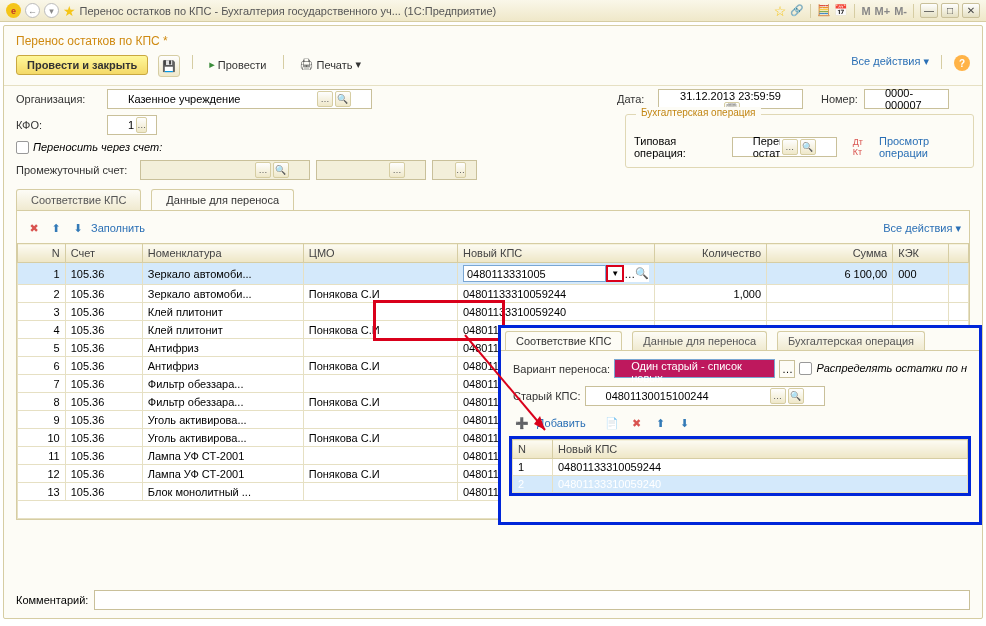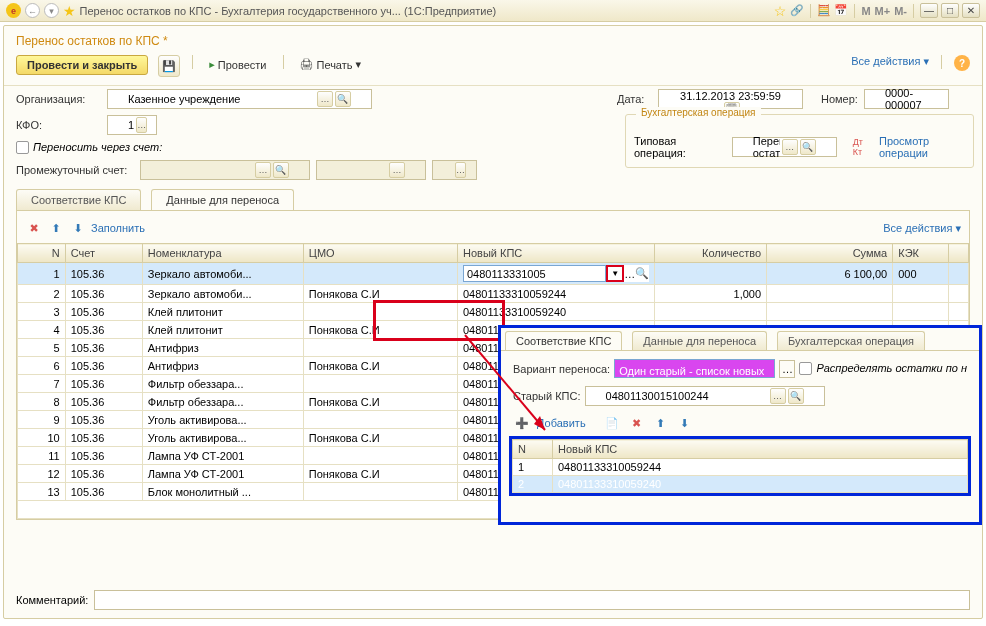--- a/index.html
+++ b/index.html
@@ -65,21 +65,21 @@
   .redbox { position: absolute; border: 3px solid #d9001b; z-index: 5; pointer-events: none; }
   .bluebox { position: absolute; border: 3px solid #0026d9; z-index: 10; background: #fdfcf6; }
   .arrow { position: absolute; z-index: 12; }
   .arrow svg line { stroke: #d9001b; stroke-width: 2; }
   .arrow svg polygon { fill: #d9001b; }
 
   .bluebox .tabs { margin: 2px 4px 0; }
   .bluebox .tab { padding: 3px 10px; font-size: 11px; }
   .bluebox .brow { display: flex; align-items: center; gap: 4px; padding: 4px 6px; }
   .bluebox .lab2 { color: #333; }
-  .inputsel { flex: 1; background: #d946ef; color: #fff; border: 1px solid #7aa6d2; height: 19px; display: flex; align-items: flex-end; padding: 0 4px; }
+  .inputsel { flex: 1; background: #be185d; color: #fff; border: 1px solid #7aa6d2; height: 19px; display: flex; align-items: flex-start; padding: 0 16px; }
   table.smallgrid { border-collapse: collapse; width: 100%; }
   table.smallgrid th { background: linear-gradient(#fcfbf3,#eee6c5); border: 1px solid #d6cda3; padding: 3px 5px; font-weight: normal; color: #444; text-align: left; }
   table.smallgrid td { border: 1px solid #e6e0c3; padding: 2px 5px; background: #fff; height: 17px; }
   .smallgrid .selrow td { background: #2a6fb5; color: #fff; }
 
   .footer { position: absolute; bottom: 8px; left: 12px; right: 12px; display: flex; align-items: center; gap: 6px; }
   .combox { flex: 1; border: 1px solid #c9c09a; height: 20px; background: #fff; }
 </style>
 </head>
 <body>

